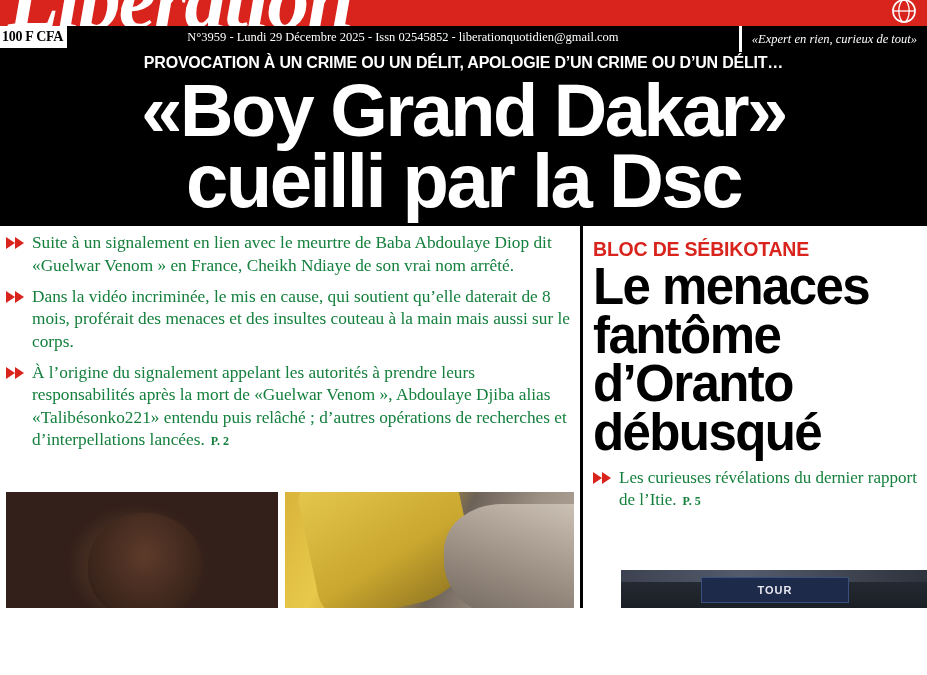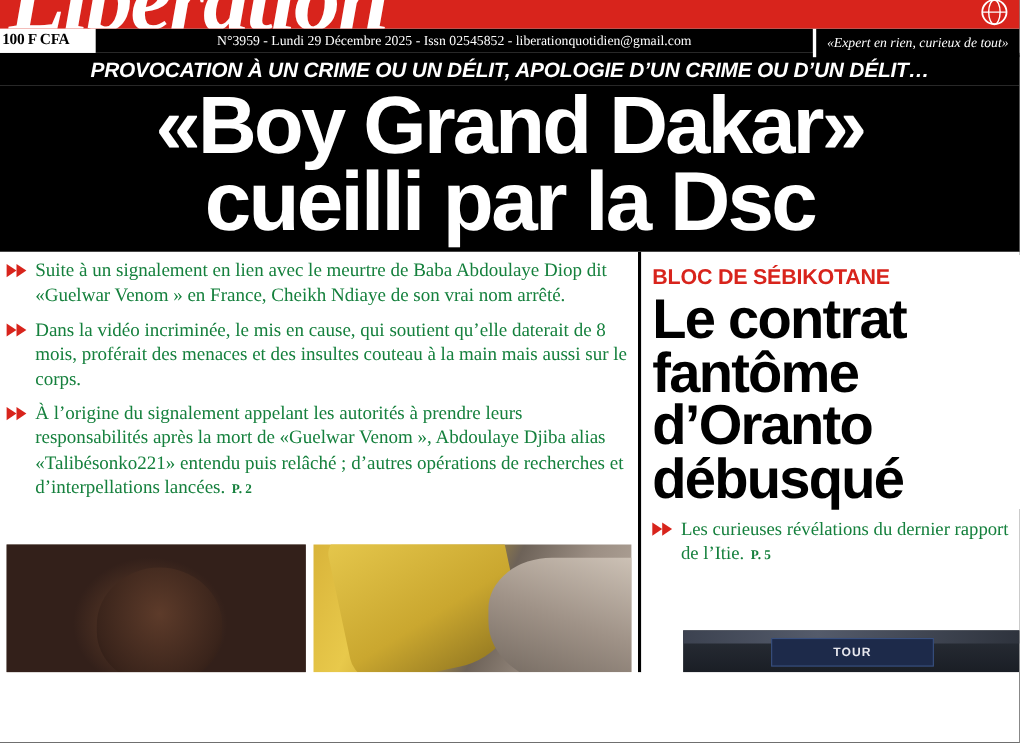--- a/index.html
+++ b/index.html
@@ -52,21 +52,21 @@
     align-items: stretch;
     height: 22px;
     background: #ffffff;
     border-bottom: 2px solid #000;
   }
   .price-box {
     background: #ffffff;
     color: #000;
     font-weight: bold;
     font-size: 14px;
-    padding: 0 24px 0 2px;
+    padding: 0 4px 0 2px;
     display: flex;
     align-items: center;
     font-family: "Liberation Serif", serif;
     letter-spacing: -0.3px;
   }
   .issue-line {
     flex: 1;
     background: #000;
     color: #fff;
     font-size: 12.5px;
@@ -90,25 +90,24 @@
     white-space: nowrap;
   }
 
   
   .kicker {
     background: #000;
     color: #ffffff;
     text-align: center;
     font-family: "Liberation Sans", sans-serif;
     font-weight: bold;
-    font-size: 19px;
+    font-size: 16px;
     letter-spacing: -0.2px;
     padding: 5px 0 4px 0;
     line-height: 1;
-    font-style: italic;
   }
 
   
   .headline-block {
     background: #000;
     color: #fff;
     text-align: center;
     padding: 2px 0 10px 0;
   }
   .headline-line {
@@ -365,21 +364,21 @@
       <div class="photos">
         <div class="photo p1"></div>
         <div class="photo p2"></div>
       </div>
     </div>
 
     <div class="col-right">
       <div class="right-inner">
         <div class="side-kicker">BLOC DE SÉBIKOTANE</div>
         <div class="side-headline">
-          <div>Le contrat</div>
+          <div>Le menaces</div>
           <div>fantôme</div>
           <div>d’Oranto</div>
           <div>débusqué</div>
         </div>
 
         <div class="side-bullet">
           <span class="bullet-arrow"></span>
           <span class="bullet-text">
             <span>Les curieuses révélations du dernier rapport de l’Itie.</span><span class="page-ref">P. 5</span>
           </span>

